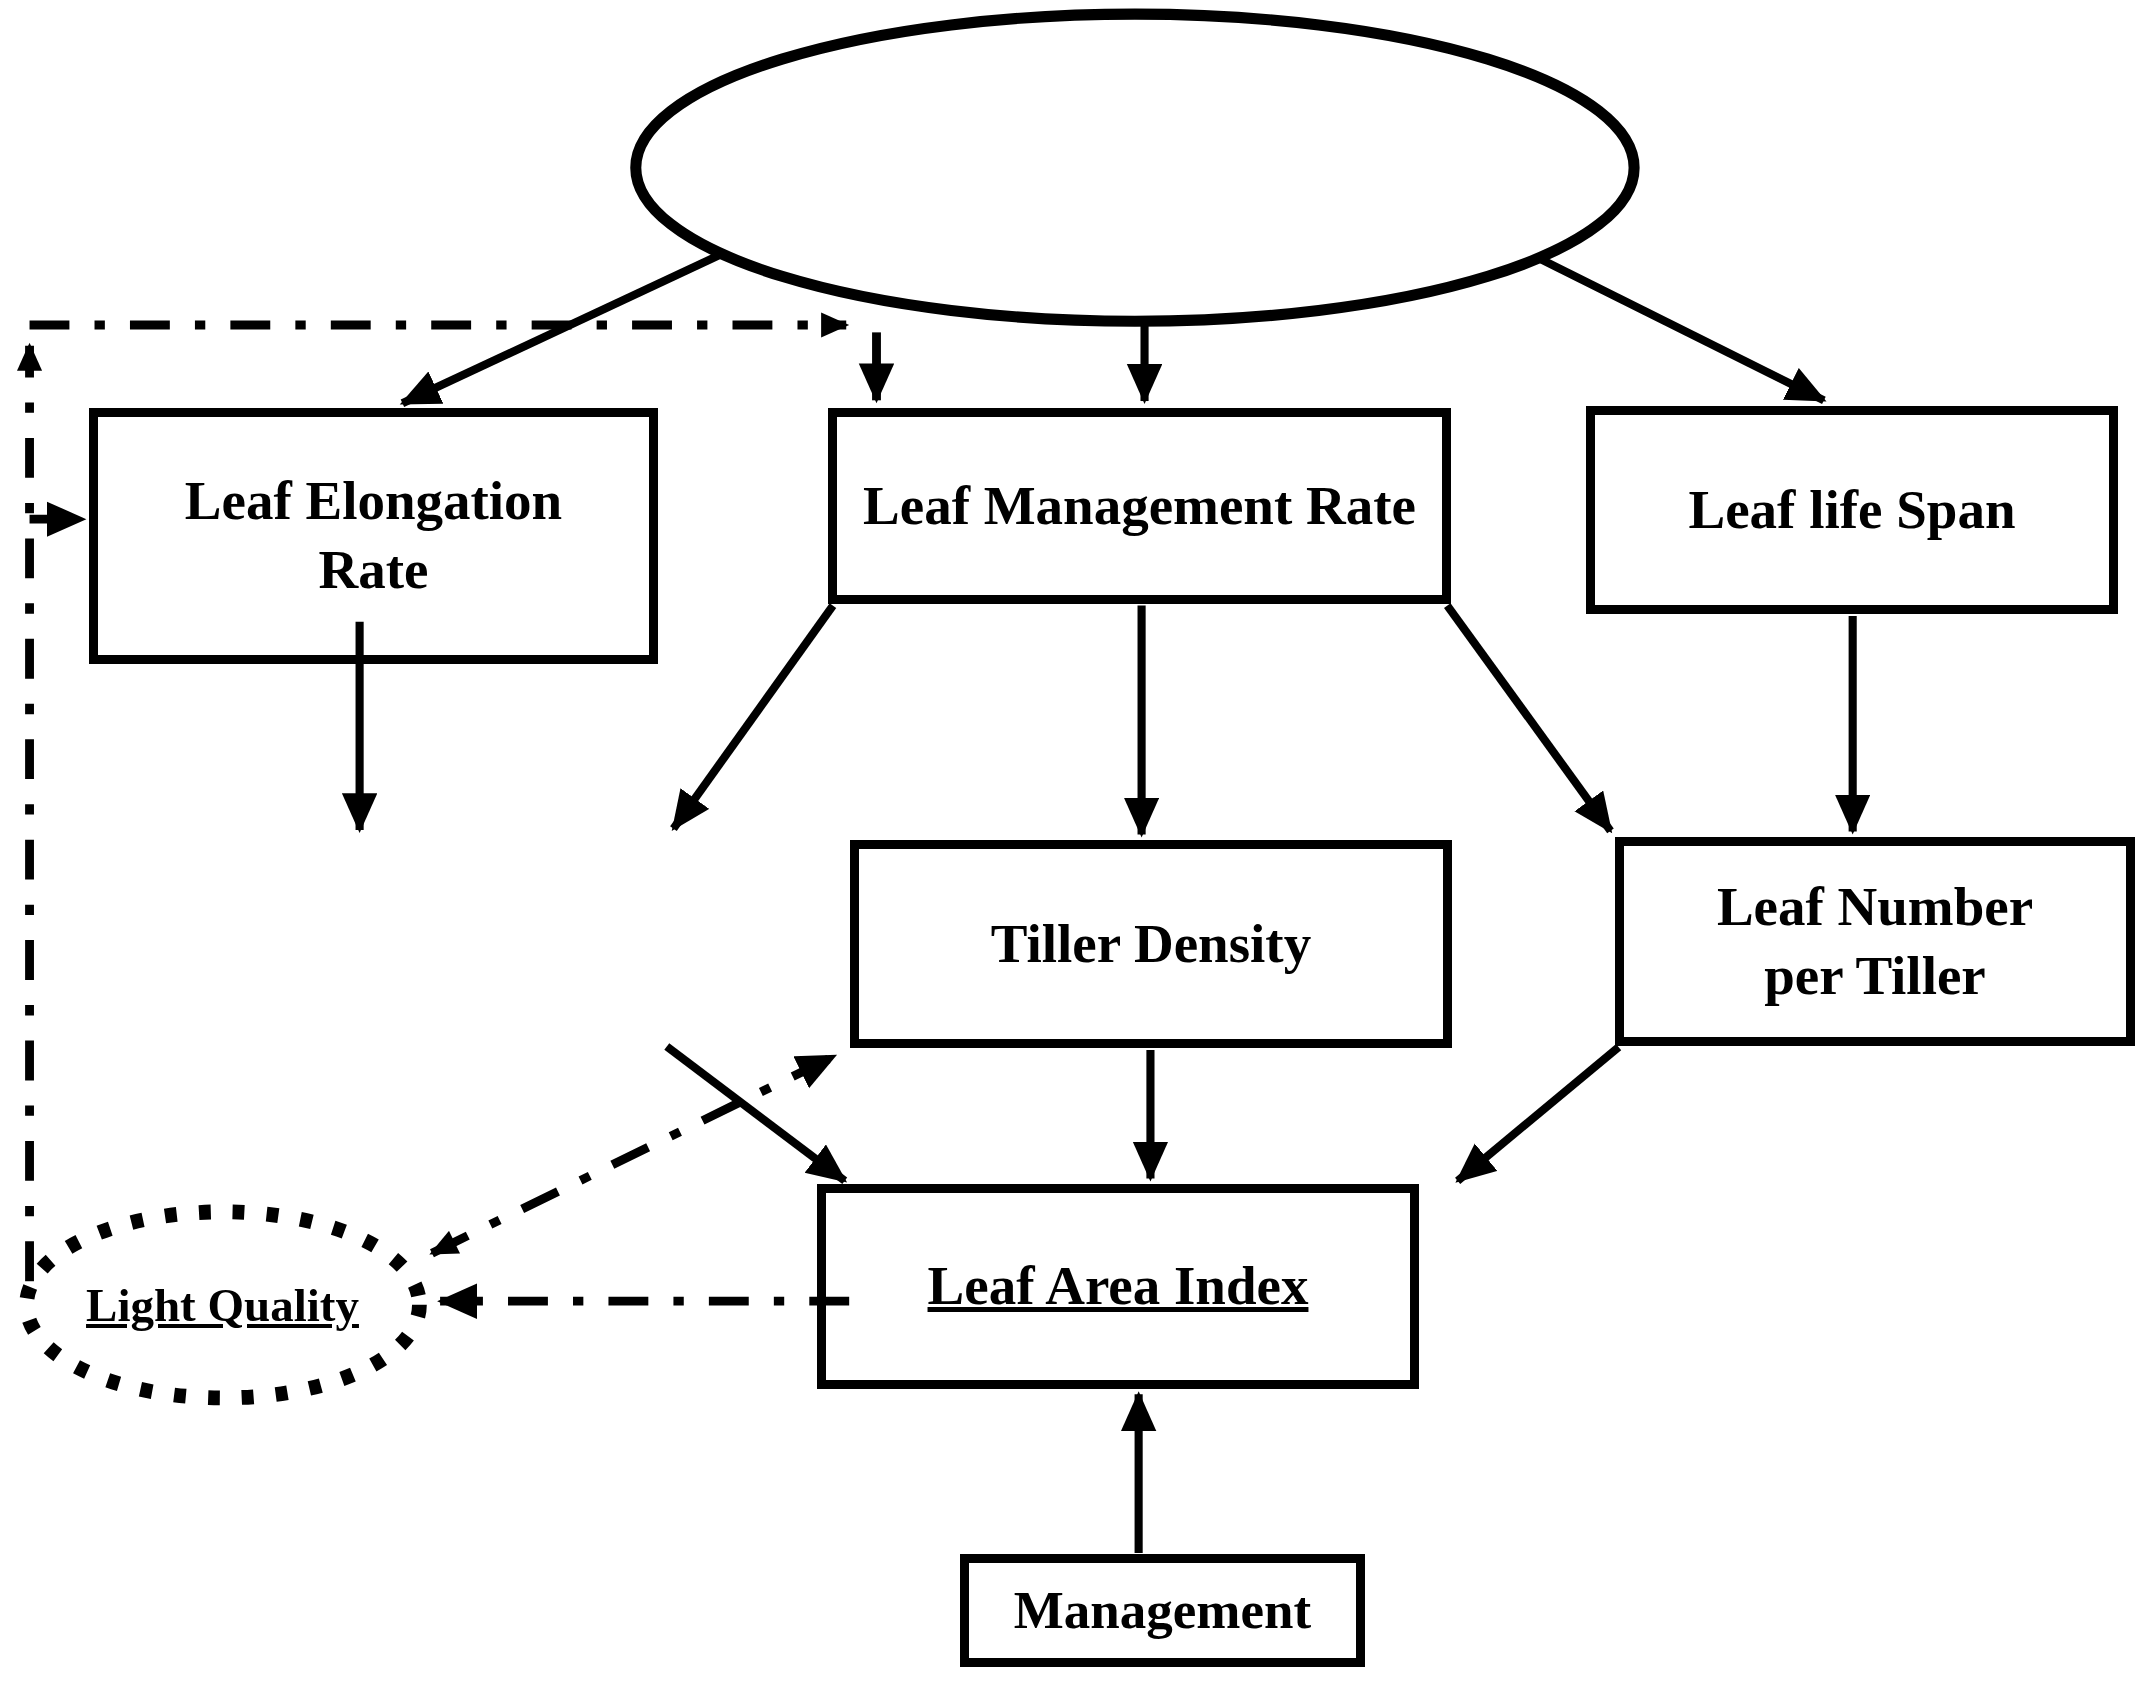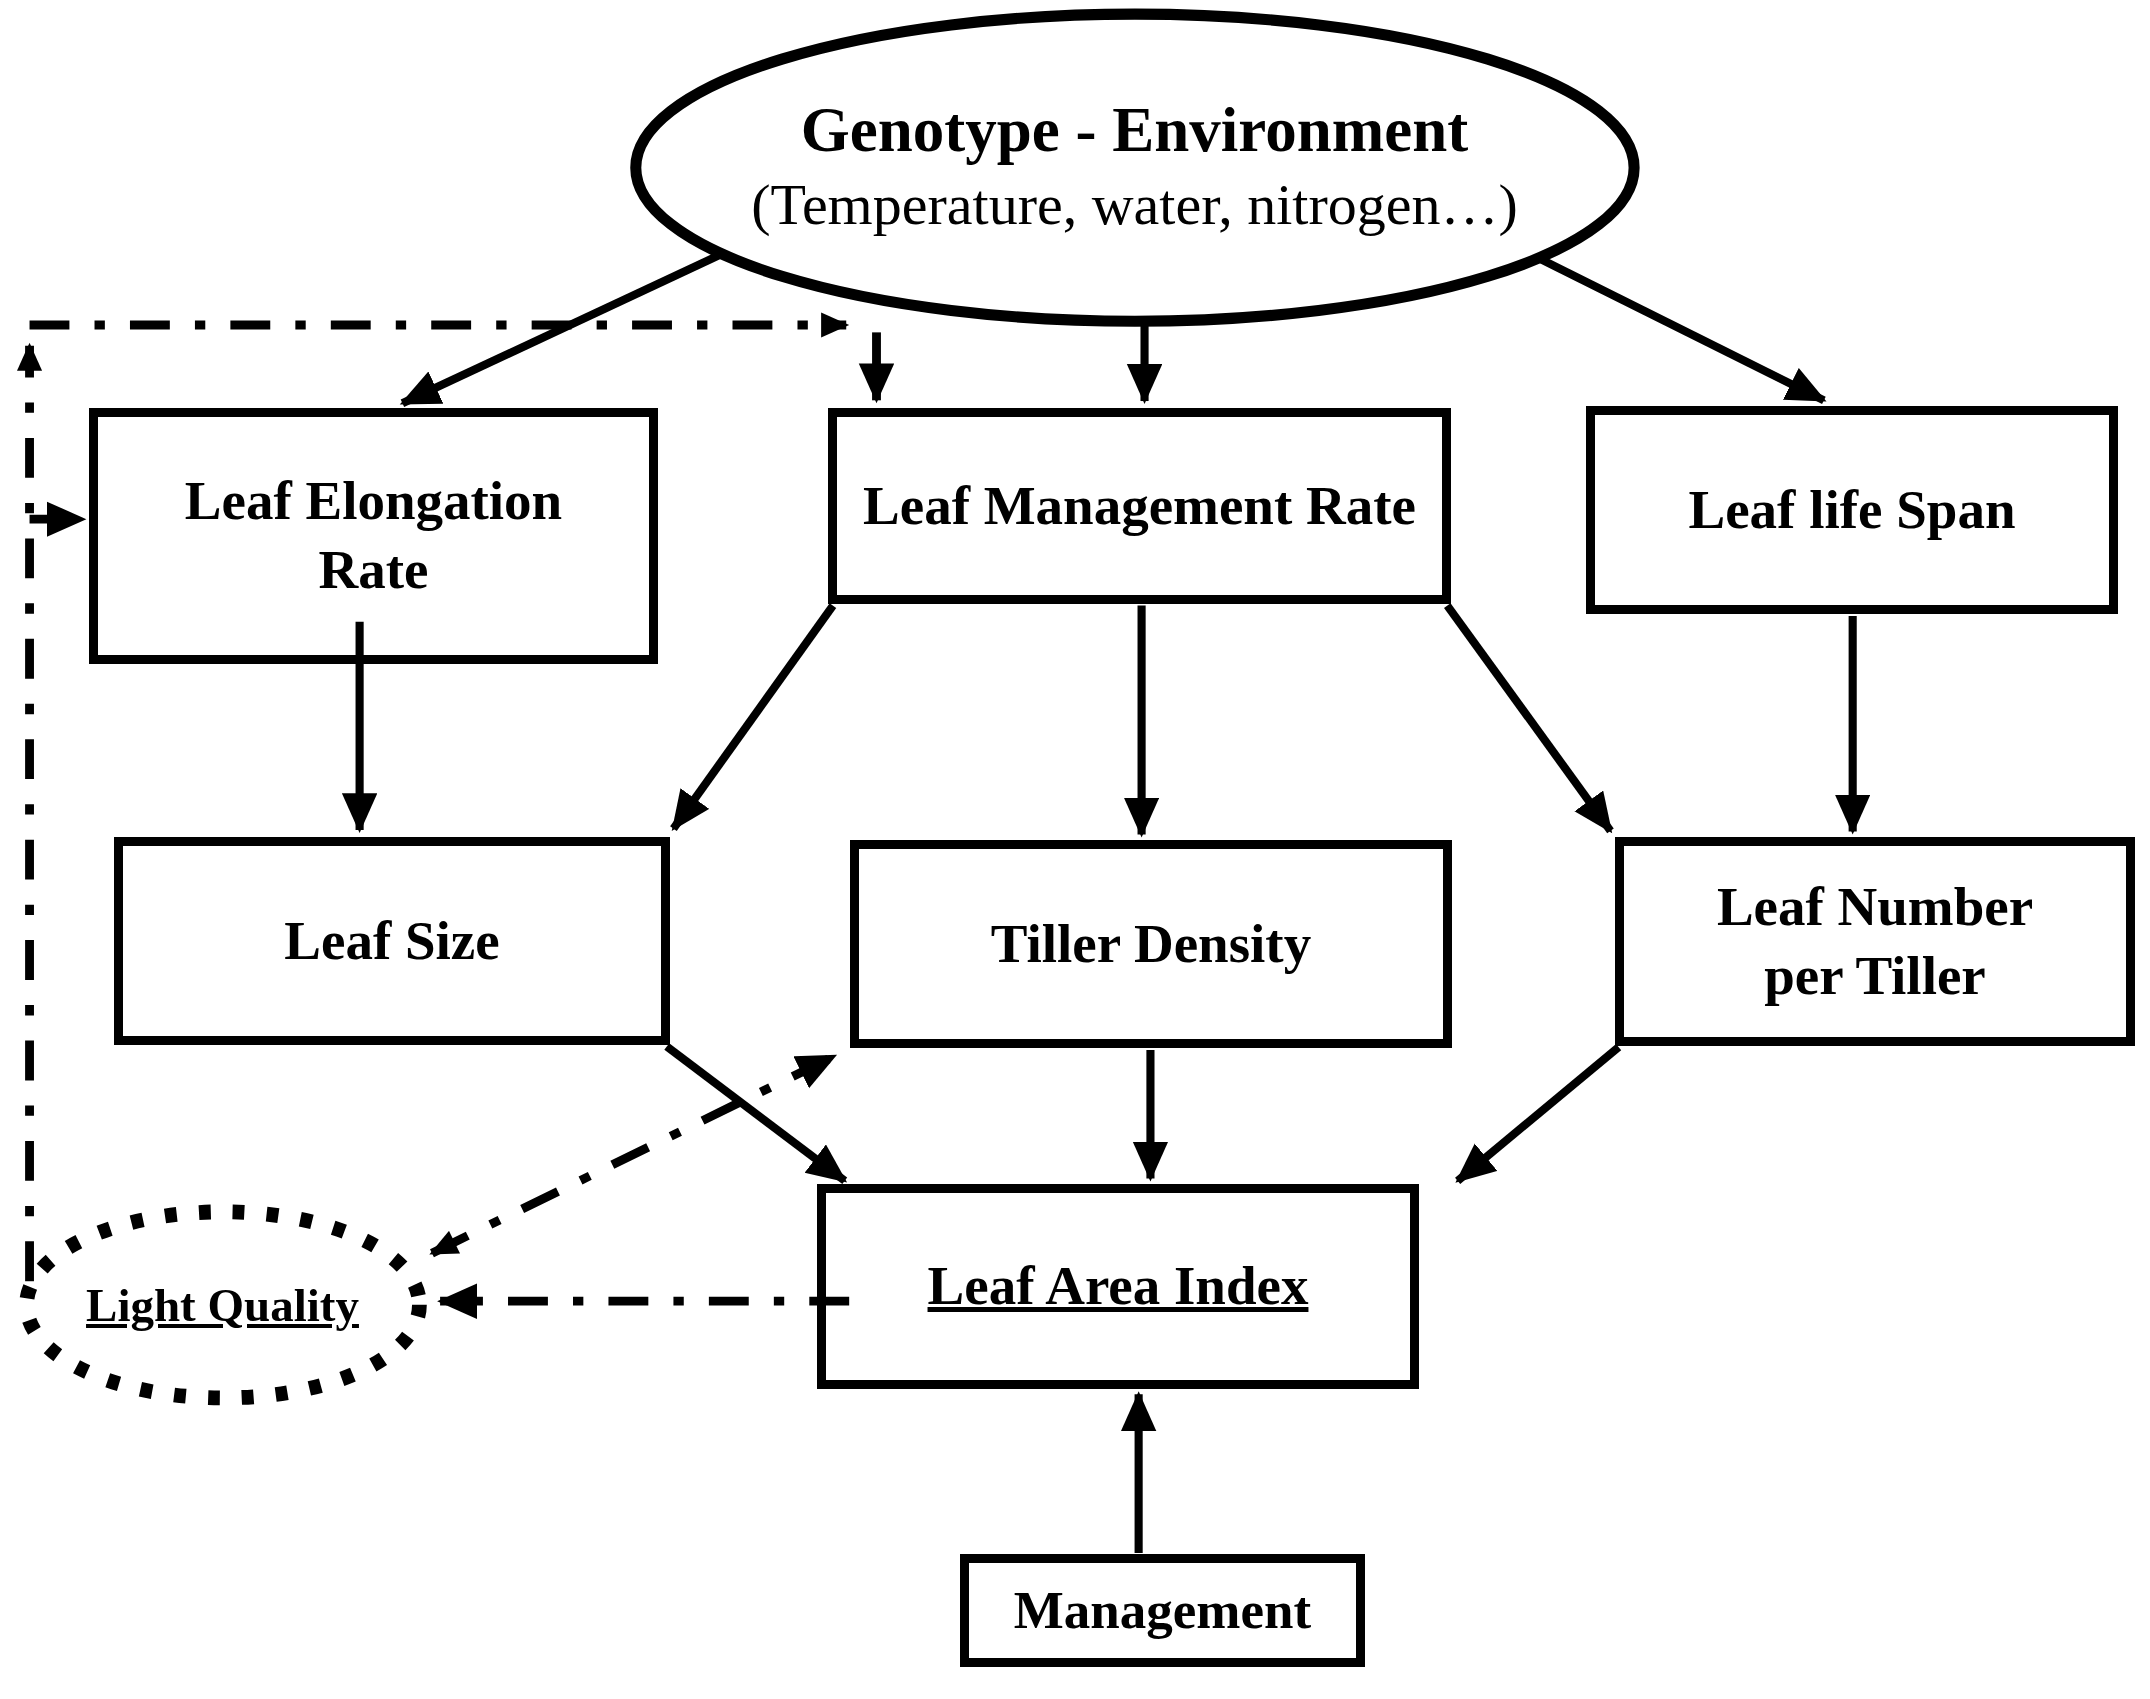--- a/index.html
+++ b/index.html
@@ -45,21 +45,20 @@
 
 <div id="canvas">
 
   <div class="node box" style="left:89px;top:408px;width:569px;height:256px;">Leaf Elongation
 Rate</div>
 
   <div class="node box" style="left:828px;top:408px;width:623px;height:196px;">Leaf Management Rate</div>
 
   <div class="node box" style="left:1586px;top:406px;width:532px;height:208px;">Leaf life Span</div>
 
-  <div class="node box" style="left:114px;top:837px;width:556px;height:208px;">Leaf Size</div>
 
   <div class="node box" style="left:850px;top:840px;width:602px;height:208px;">Tiller Density</div>
 
   <div class="node box" style="left:1615px;top:837px;width:520px;height:209px;">Leaf Number
 per Tiller</div>
 
   <div class="node box" style="left:817px;top:1184px;width:602px;height:205px;text-decoration:underline;">Leaf Area Index</div>
 
   <div class="node box" style="left:960px;top:1554px;width:405px;height:113px;font-size:53px;">Management</div>
 
@@ -94,21 +93,17 @@
     <path class="solid-edge" d="M 1542 2103 L 1542 1888" marker-end="url(#ah)"></path>
 
     <path class="dashdot-edge" d="M 1150 1762 L 596 1762" marker-end="url(#ah)"></path>
     <path class="dashdot-edge" d="M 585 1697 L 1130 1430" marker-start="url(#ahrev)" marker-end="url(#ah)"></path>
     <path class="dashdot-edge" d="M 40 1735 L 40 468" marker-end="url(#ahs)"></path>
     <path class="dashdot-edge" d="M 40 440 L 1146 440" marker-end="url(#ahs)"></path>
     <path class="connector-solid" d="M 1187 450 L 1187 542" marker-end="url(#ah)"></path>
     <path class="dashdot-edge" d="M 40 703 L 113 703" marker-end="url(#ah)"></path>
   </svg>
 
-  <div class="overlay-label" style="left:664px;top:59px;width:941px;height:214px;">
-    <div id="ge-title">Genotype - Environment</div>
-    <div id="ge-subtitle">(Temperature, water, nitrogen…)</div>
-  </div>
 
   <div class="overlay-label" id="lq-label" style="left:44px;top:1255px;width:357px;height:99px;">Light Quality</div>
 
 </div>
 
 
 </body></html>

